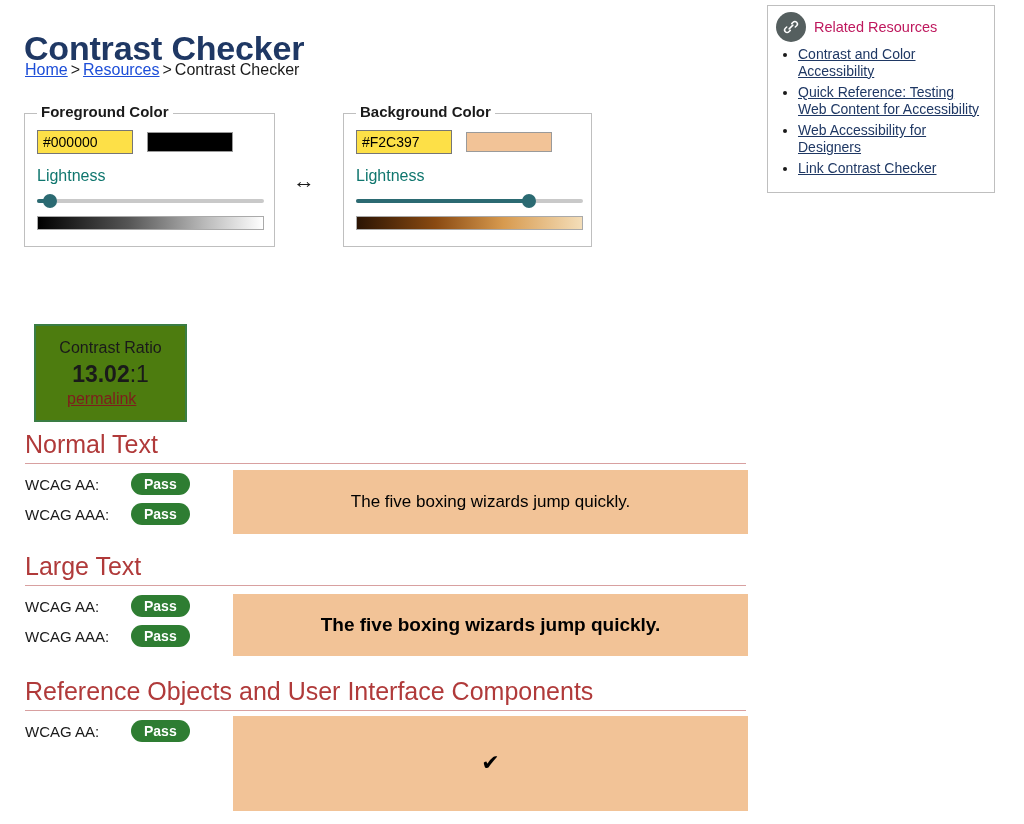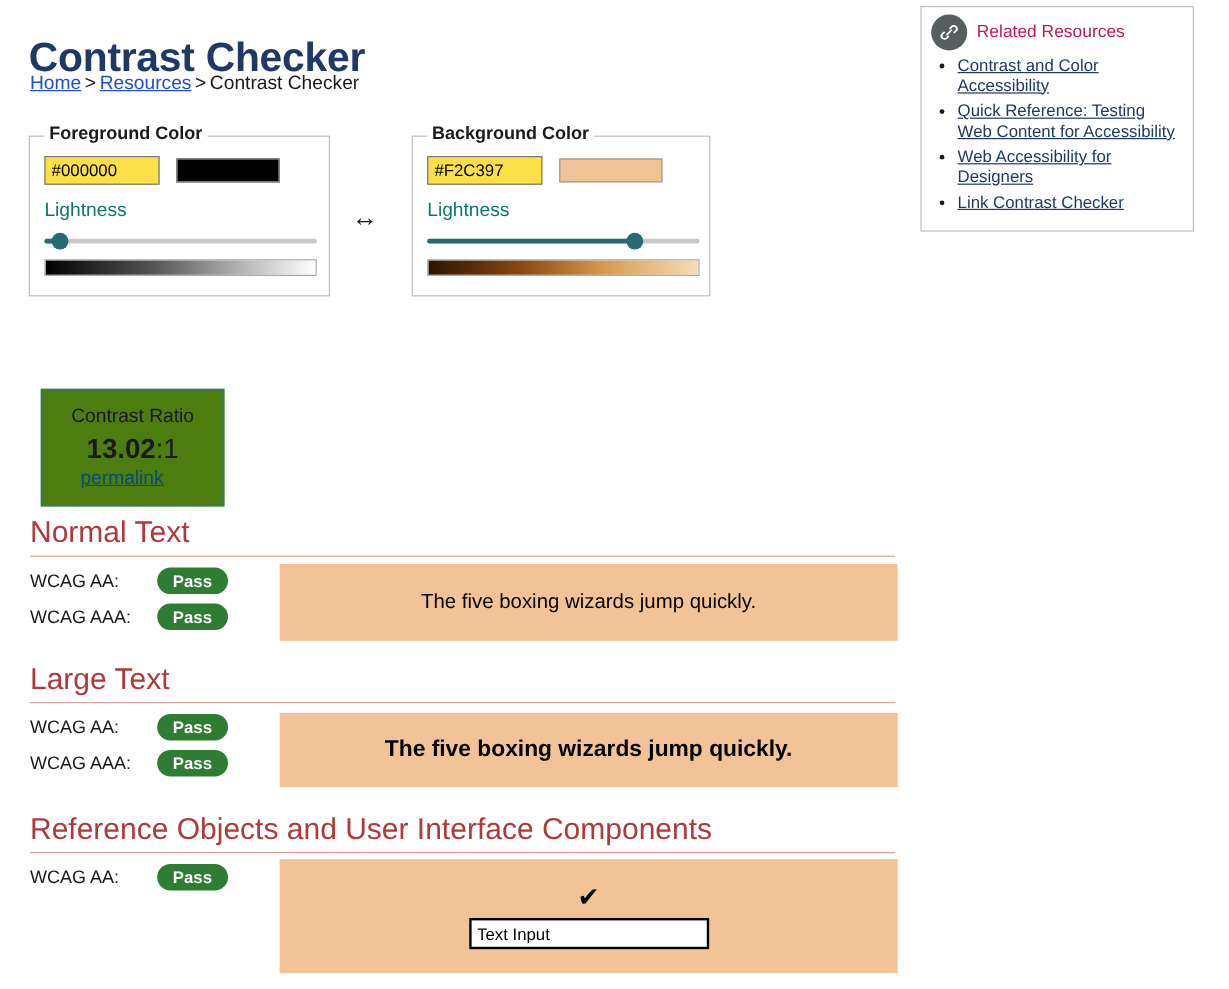--- a/index.html
+++ b/index.html
@@ -202,21 +202,21 @@
     font-size: 23px;
     color: #1a1a1a;
   }
   .ratio-value b { font-weight: bold; }
   .ratio-value .one { font-weight: normal; }
   .permalink {
     position: absolute;
     left: 67px;
     top: 390px;
     font-size: 16px;
-    color: #0c4a6e;
+    color: #7f1d1d;
     text-decoration: underline;
   }
 
   
   .section-title {
     position: absolute;
     left: 25px;
     font-size: 25px;
     color: #B03A3A;
     font-weight: normal;
@@ -369,16 +369,15 @@
   </div>
 
   <div class="section-title" style="top: 677px; color: rgb(176, 58, 58);">Reference Objects and User Interface Components</div>
   <div class="section-rule" style="top:710px"></div>
   <div class="wcag-row" style="left:25px; top:720px">
     <span class="wcag-label">WCAG AA:</span>
     <span class="badge" style="background: rgb(46, 125, 50);">Pass</span>
   </div>
   <div class="sample sample-graphic" id="sample-graphic" style="background: rgb(242, 195, 151); color: rgb(0, 0, 0);">
     <span class="check-mark">✔</span>
-    <input class="text-input-demo" type="text" value="Text Input" style="">
   </div>
 
 </div>
 
 </body></html>

